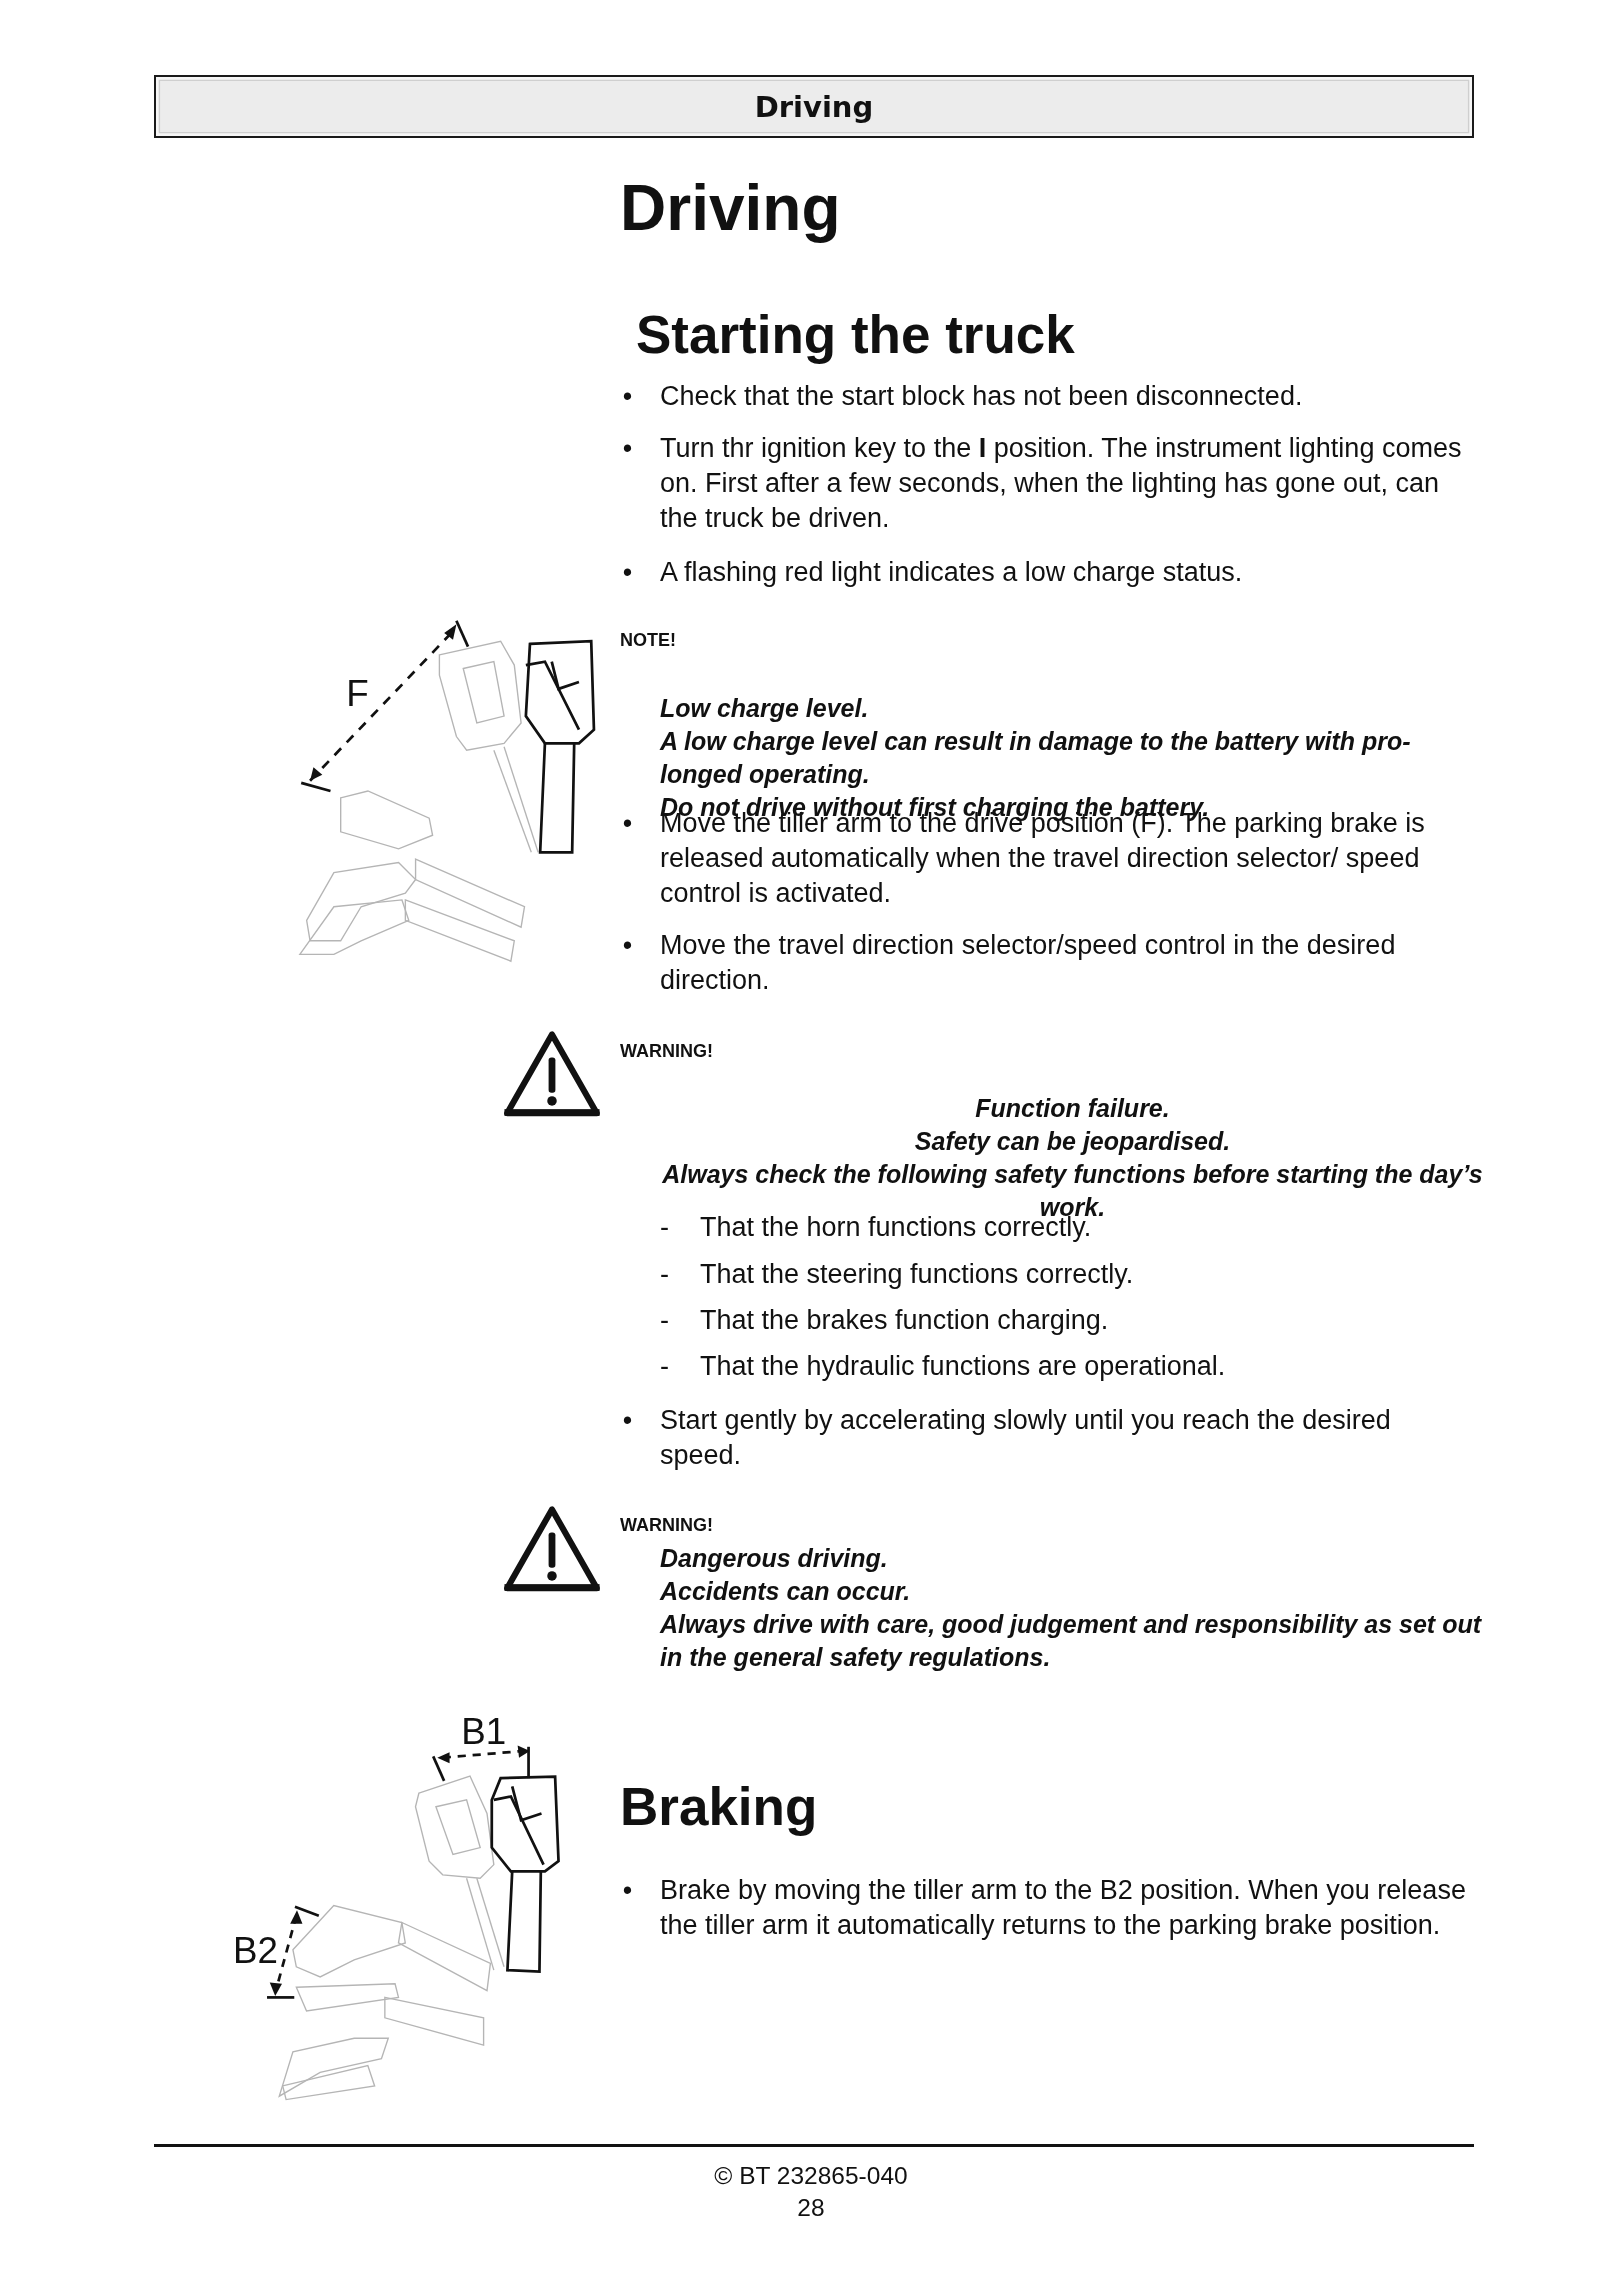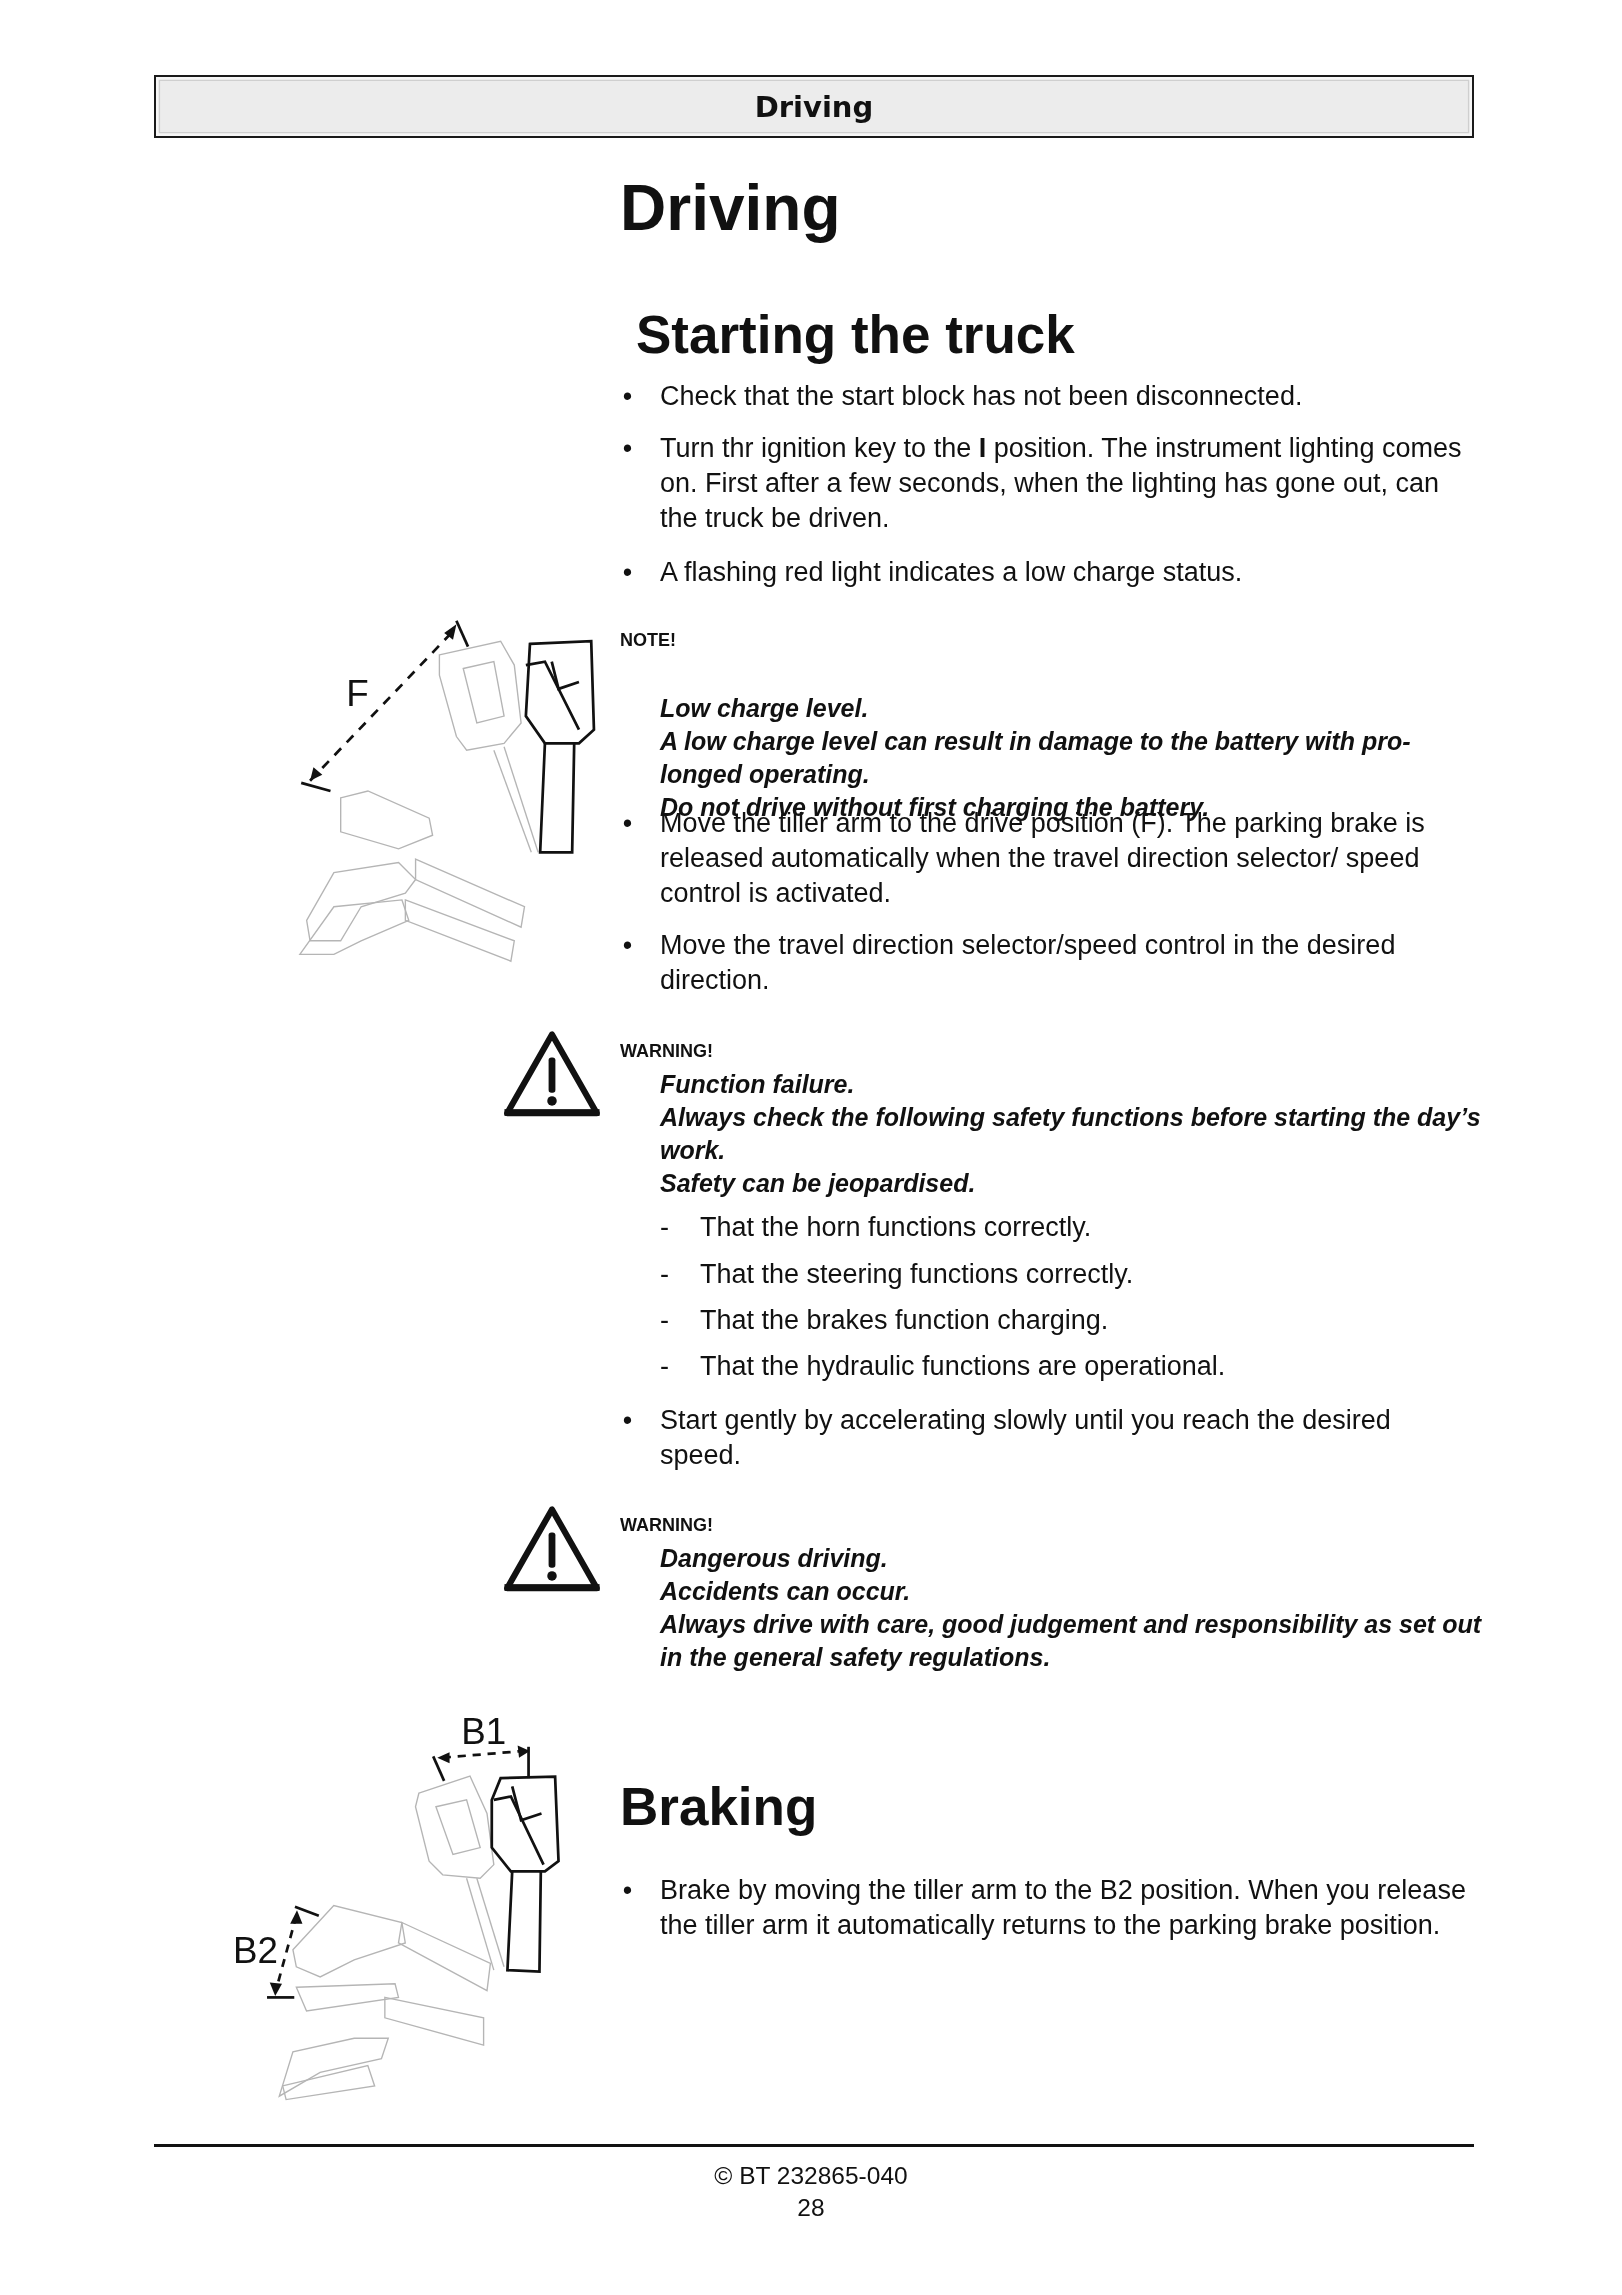--- a/index.html
+++ b/index.html
@@ -201,24 +201,24 @@
   <span>Move the travel direction selector/speed control in the desired direction.</span>
 </div>
 
 <svg class="warn-icon" style="left:500px; top:1029px;" viewBox="0 0 152 134">
   <polygon points="76,8 10,124 142,124" fill="none" stroke="#111" stroke-width="9" stroke-linejoin="round"></polygon>
   <rect x="6" y="118" width="140" height="10" fill="#111"></rect>
   <rect x="71" y="42" width="10" height="52" rx="4" fill="#111"></rect>
   <circle cx="76" cy="106" r="7" fill="#111"></circle>
 </svg>
 <div class="notice-title" style="top:1035px;">WARNING!</div>
-<div class="notice-body" style="top:1068px;">
+<div class="notice-body" style="top:1092px;text-align:center;">
   <div>Function failure.</div>
+  <div>Safety can be jeopardised.</div>
   <div>Always check the following safety functions before starting the day’s work.</div>
-  <div>Safety can be jeopardised.</div>
 </div>
 
 <div class="dash-item" style="top:1210px;">
   <span class="dash">-</span>
   <span>That the horn functions correctly.</span>
 </div>
 <div class="dash-item" style="top:1257px;">
   <span class="dash">-</span>
   <span>That the steering functions correctly.</span>
 </div>

